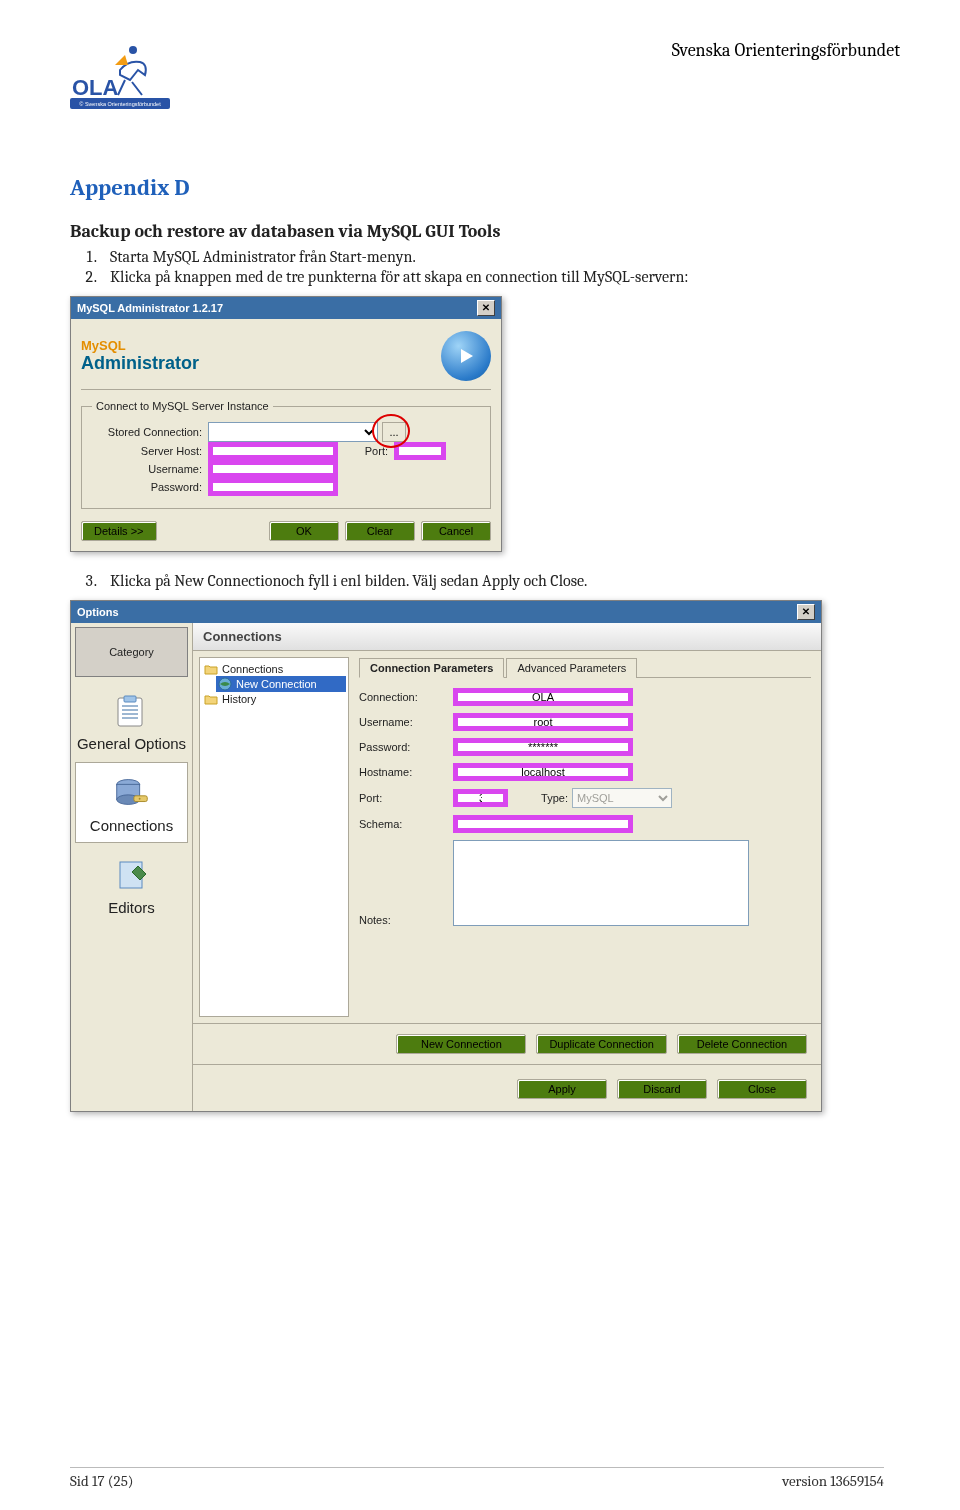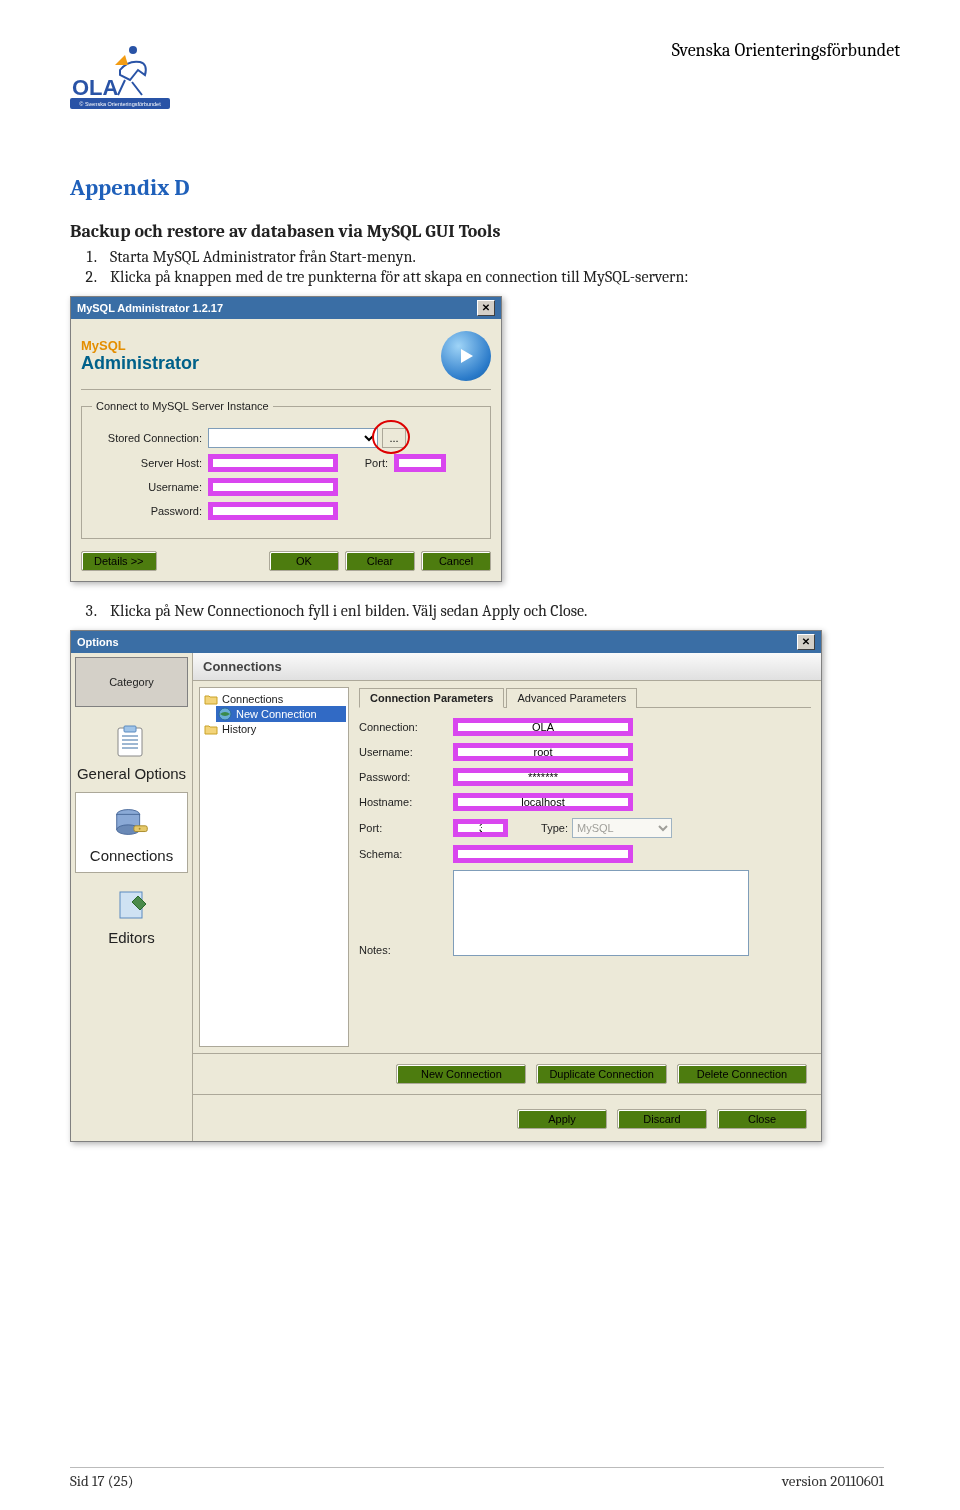--- a/index.html
+++ b/index.html
@@ -128,21 +128,21 @@
     padding: 10px 10px 12px 10px;
     margin: 0;
   }
   fieldset.grp legend {
     font-size: 11px;
     padding: 0 4px;
   }
   .row {
     display: flex;
     align-items: center;
-    margin: 6px 0;
+    margin: 0 0;
   }
   .lbl {
     width: 110px;
     text-align: right;
     padding-right: 6px;
   }
   input.text {
     font-family: Tahoma, Arial, sans-serif;
     font-size: 11px;
     height: 18px;
@@ -591,16 +591,16 @@
           <button class="btn" style="min-width:90px">Discard</button>
           <button class="btn" style="min-width:90px">Close</button>
         </div>
 
       </div>
     </div>
   </div>
 
   <div class="footer">
     <span>Sid 17 (25)</span>
-    <span>version 20110601</span>
+    <span>version 13659154</span>
   </div>
 
 </div>
 
 </body></html>

